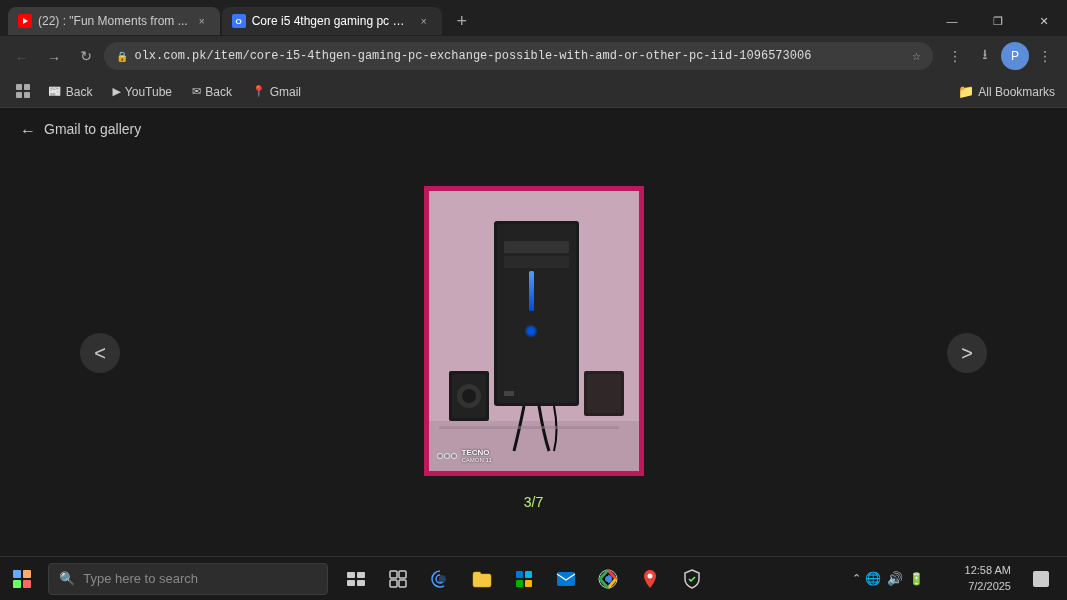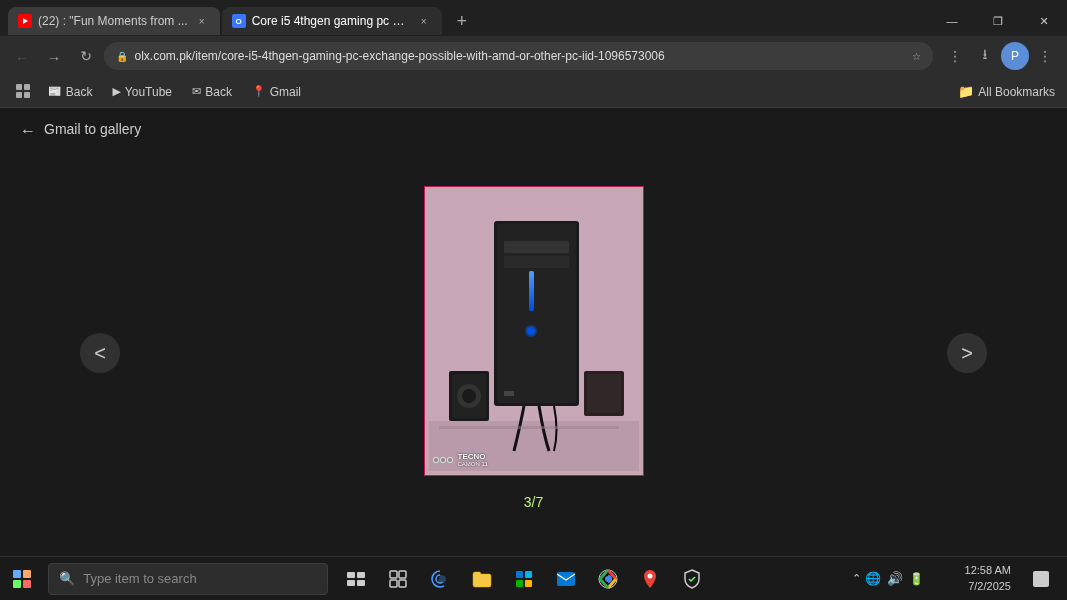--- a/index.html
+++ b/index.html
@@ -82,21 +82,21 @@
       background: #3c3c3c;
       border-radius: 20px;
       height: 28px;
       display: flex;
       align-items: center;
       padding: 0 12px;
       color: #ddd;
       font-size: 12px;
       gap: 6px;
     }
-    .address-text { flex: 1; white-space: nowrap; overflow: hidden; text-overflow: ellipsis; }
+    .address-text { flex: 1; white-space: nowrap; overflow: hidden; text-overflow: ellipsis; font-family: Liberation Mono, monospace; }
     .address-icon { color: #aaa; font-size: 10px; }
     .toolbar-actions {
       display: flex;
       align-items: center;
       gap: 2px;
       margin-left: 4px;
     }
     .toolbar-btn {
       width: 28px; height: 28px;
       border-radius: 50%;
@@ -180,21 +180,21 @@
       display: flex; align-items: center; justify-content: center;
       color: #ccc; font-size: 20px; cursor: pointer;
       z-index: 10;
     }
     .nav-arrow.left { left: 80px; }
     .nav-arrow.right { right: 80px; }
 
     .image-container {
       width: 220px;
       height: 290px;
-      border: 1px solid #be185d;
+      border: 5px solid #be185d;
       overflow: hidden;
       position: relative;
     }
 
     
     .pc-image {
       width: 100%;
       height: 100%;
       background: #c8a8b0;
       position: relative;
@@ -471,21 +471,21 @@
     <div class="start-icon">
       <div class="start-square" style="background:#6af;"></div>
       <div class="start-square" style="background:#fa6;"></div>
       <div class="start-square" style="background:#6f6;"></div>
       <div class="start-square" style="background:#f66;"></div>
     </div>
   </div>
 
   <div class="search-bar">
     <span class="search-icon">🔍</span>
-    <span class="search-text">Type item to search</span>
+    <span class="search-text">Type here to search</span>
   </div>
 
   <div class="taskbar-apps">
     <div class="taskbar-app">
       <svg width="18" height="14" viewBox="0 0 18 14" fill="#ccc">
         <rect x="0" y="0" width="8" height="6" rx="1"></rect>
           <rect x="10" y="0" width="8" height="6" rx="1"></rect>
         <rect x="0" y="8" width="8" height="6" rx="1"></rect>
           <rect x="10" y="8" width="8" height="6" rx="1"></rect>
       </svg>

